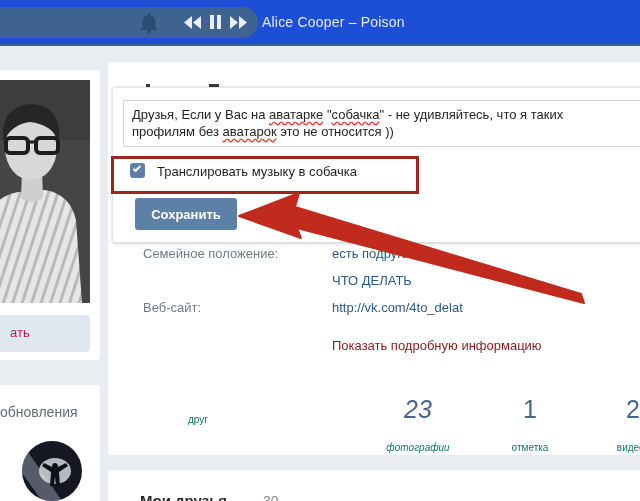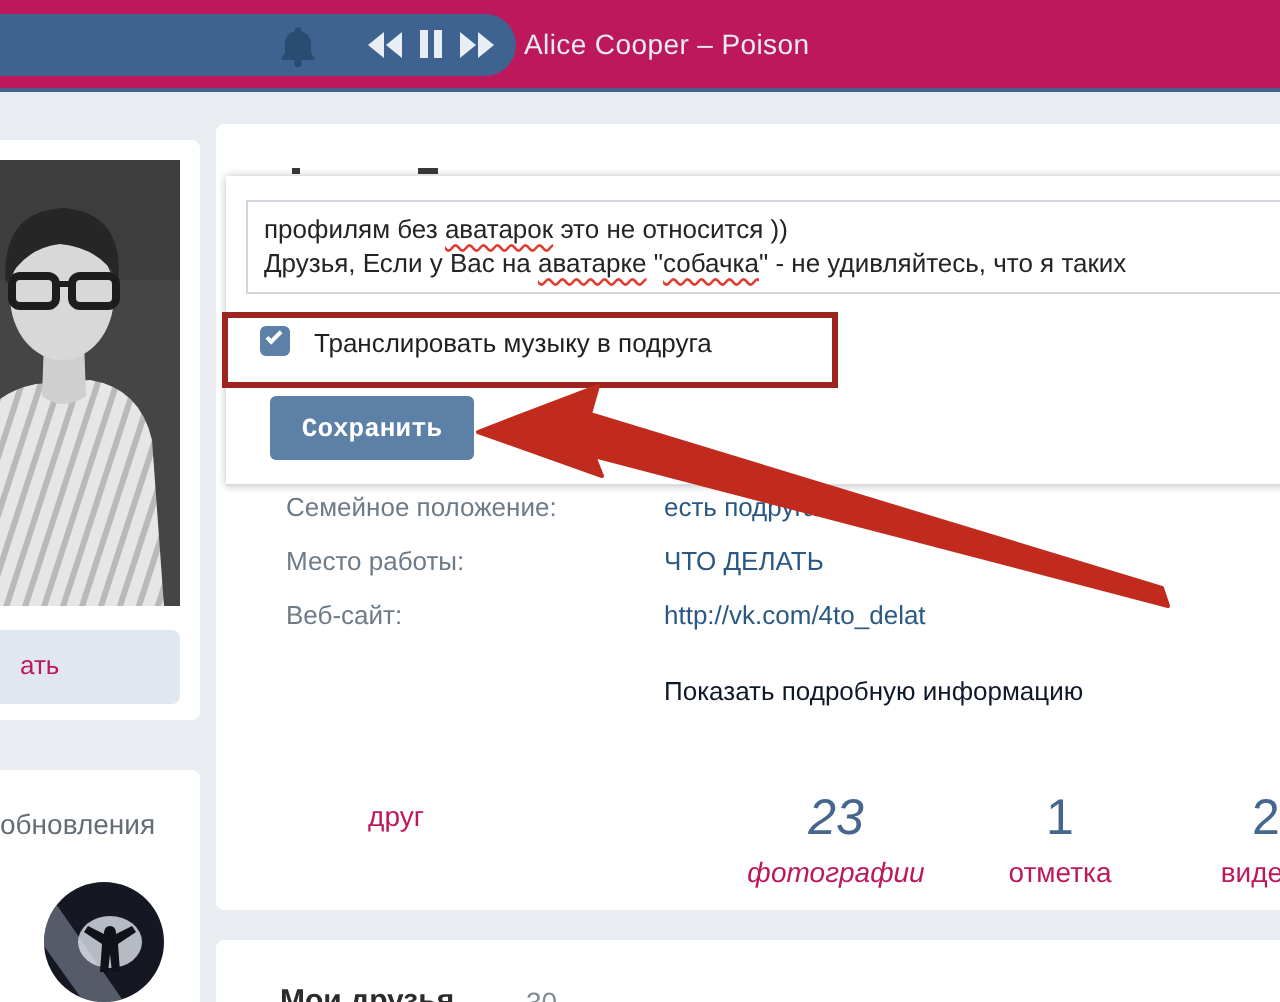--- a/index.html
+++ b/index.html
@@ -4,21 +4,21 @@
 <style>
   * { margin:0; padding:0; box-sizing:border-box; }
   html,body { background:#cfd4da; }
   #screen {
     position:relative; width:640px; height:501px; overflow:hidden;
     background:#e9edf1; font-family:"Liberation Sans", sans-serif;
   }
   .abs { position:absolute; }
 
   
-  .header { left:0; top:0; width:640px; height:46px; background:#be185d; border-bottom:2px solid #42618a; z-index:3; }
+  .header { left:0; top:0; width:640px; height:46px; background:#1d4ed8; border-bottom:2px solid #42618a; z-index:3; }
   .search-pill { left:-24px; top:7px; width:282px; height:31px; border-radius:16px; background:#3e6391; }
   .bell { left:139px; top:12px; width:20px; height:22px; }
   .player { left:184px; top:15px; display:flex; align-items:center; gap:9px; }
   .picon { display:block; }
   .track-title { left:262px; top:14px; font-size:14px; color:#e6ebf1; letter-spacing:.2px; }
 
   
   .photo-card { left:-30px; top:70px; width:130px; height:290px; background:#fff; border-radius:4px; z-index:1; }
   .profile-photo { left:-30px; top:80px; width:120px; height:223px; z-index:2; }
   .sidebar-btn { left:-80px; top:315px; width:170px; height:37px; background:#e0e7ee; border-radius:4px; z-index:2; }
@@ -38,39 +38,39 @@
                   box-shadow:0 0 4px rgba(0,0,0,.25); border-bottom:1px solid #d8dce1; z-index:5; }
   .status-textarea { left:123px; top:100px; width:522px; height:47px; background:#fff;
                      border:1px solid #d0d6dc; padding:5px 8px; font-size:13px; line-height:17px;
                      color:#242424; overflow:hidden; z-index:6; }
   .miss { text-decoration:underline; text-decoration-style:wavy; text-decoration-color:#e03c2f; text-underline-offset:2px; }
   .checkbox { left:130px; top:163px; width:15px; height:15px; background:#5c80a8; border-radius:3px; z-index:6; }
   .checkmark { position:absolute; left:3px; top:3px; width:8px; height:4px;
                border-left:2px solid #fff; border-bottom:2px solid #fff; transform:rotate(-45deg); }
   .checkbox-label { left:157px; top:164px; font-size:13px; color:#201f1f; z-index:6; }
   .save-btn { left:135px; top:198px; width:102px; height:32px; background:#5d80a7; border:0; border-radius:3px;
-              color:#fff; font-weight:bold; font-size:13px; font-family:Liberation Mono, monospace;
+              color:#fff; font-weight:bold; font-size:13px; font-family:Liberation Sans, sans-serif;
               display:flex; align-items:center; justify-content:center; z-index:6; cursor:pointer; }
 
   
   .red-rect { left:111px; top:156px; width:308px; height:38px; border:3px solid #9d241f; z-index:8; }
   .arrow-overlay { left:0; top:0; width:640px; height:501px; z-index:9; pointer-events:none; }
 
   
   .detail-label { font-size:13px; color:#6e7b87; z-index:2; }
   .detail-value { font-size:13px; color:#2a5885; z-index:2; }
   .dl1 { left:143px; top:246px; } .dv1 { left:332px; top:246px; }
   .dl2 { left:143px; top:273px; } .dv2 { left:332px; top:273px; }
   .dl3 { left:143px; top:300px; } .dv3 { left:332px; top:300px;text-align:right; }
-  .show-more { left:332px; top:338px; font-size:13px; color:#0f172a; z-index:2; }
+  .show-more { left:332px; top:338px; font-size:13px; color:#7f1d1d; z-index:2; }
 
   
   .counter { top:395px; text-align:center; z-index:2; cursor:pointer; }
   .counter .num { font-size:25px; line-height:28px; color:#45678e; }
-  .counter .lbl { font-size:14px; color:#be185d; margin-top:5px; }
+  .counter .lbl { font-size:10px; color:#0f766e; margin-top:19px; }
   .cnt1 { left:148px; width:100px; } .cnt2 { left:230px; width:120px; }
   .cnt3 { left:358px; width:120px;font-style:italic; } .cnt4 { left:480px; width:100px; }
   .cnt5 { left:601px; width:64px; }
 
   
   .bottom-card { left:108px; top:470px; width:540px; height:60px; background:#fff; border-radius:4px 0 0 0; z-index:1; }
   .friends-heading { left:140px; top:492px; font-size:15px; font-weight:bold; color:#2b2b2b; z-index:2; }
   .friends-count { left:263px; top:493px; font-size:14px; color:#828a94; z-index:2; }
 </style>
 </head>
@@ -130,34 +130,33 @@
       <path d="M33 22 q3 0 3 4 l8 -4 2 3 -9 6 1 14 -4 0 -1 -9 -1 9 -4 0 1 -14 -9 -6 2 -3 8 4 q0 -4 3 -4 Z" fill="#10121a"></path>
     </svg>
   </div>
 
   <div class="abs main-card"></div>
   <div class="abs name-frag frag1"></div>
   <div class="abs name-frag frag2"></div>
 
   <div class="abs status-popup"></div>
   <div class="abs status-textarea">
+      <div><span>Друзья, Если у Вас на </span><span class="miss">аватарке</span><span> "</span><span class="miss">собачка</span><span>" - не удивляйтесь, что я таких</span></div>
       <div><span>профилям без </span><span class="miss">аватарок</span><span> это не относится ))</span></div>
-      <div><span>Друзья, Если у Вас на </span><span class="miss">аватарке</span><span> "</span><span class="miss">собачка</span><span>" - не удивляйтесь, что я таких</span></div>
     </div>
   <div class="abs checkbox">
     <span class="checkmark"></span>
   </div>
-  <div class="abs checkbox-label">Транслировать музыку в подруга</div>
+  <div class="abs checkbox-label">Транслировать музыку в собачка</div>
   <button class="abs save-btn">Сохранить</button>
 
   <div class="abs red-rect"></div>
 
   <div class="abs detail-label dl1">Семейное положение:</div>
   <div class="abs detail-value dv1">есть подруга</div>
-  <div class="abs detail-label dl2">Место работы:</div>
   <div class="abs detail-value dv2">ЧТО ДЕЛАТЬ</div>
   <div class="abs detail-label dl3">Веб-сайт:</div>
   <div class="abs detail-value dv3">http://vk.com/4to_delat</div>
   <div class="abs show-more">Показать подробную информацию</div>
 
   <div class="abs counter cnt1">
     <div class="lbl">друг</div>
   </div>
   <div class="abs counter cnt3">
     <div class="num">23</div>

